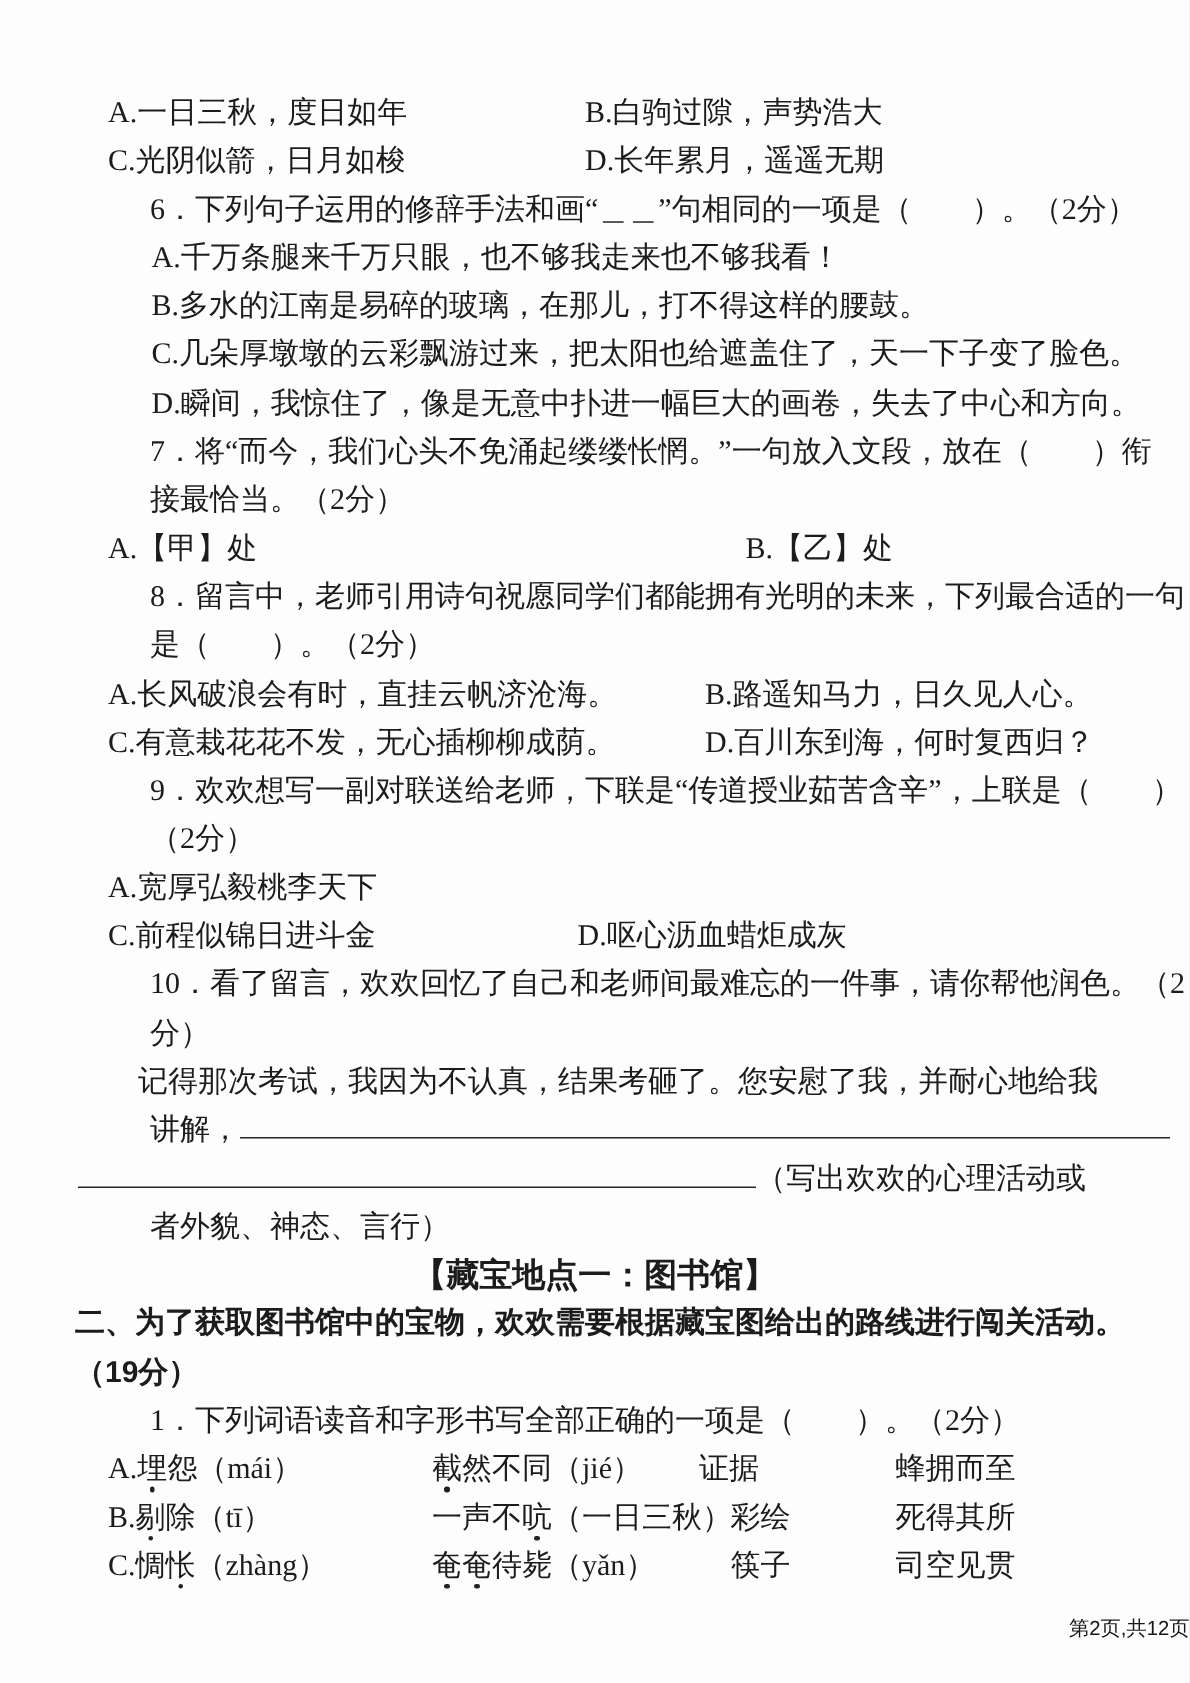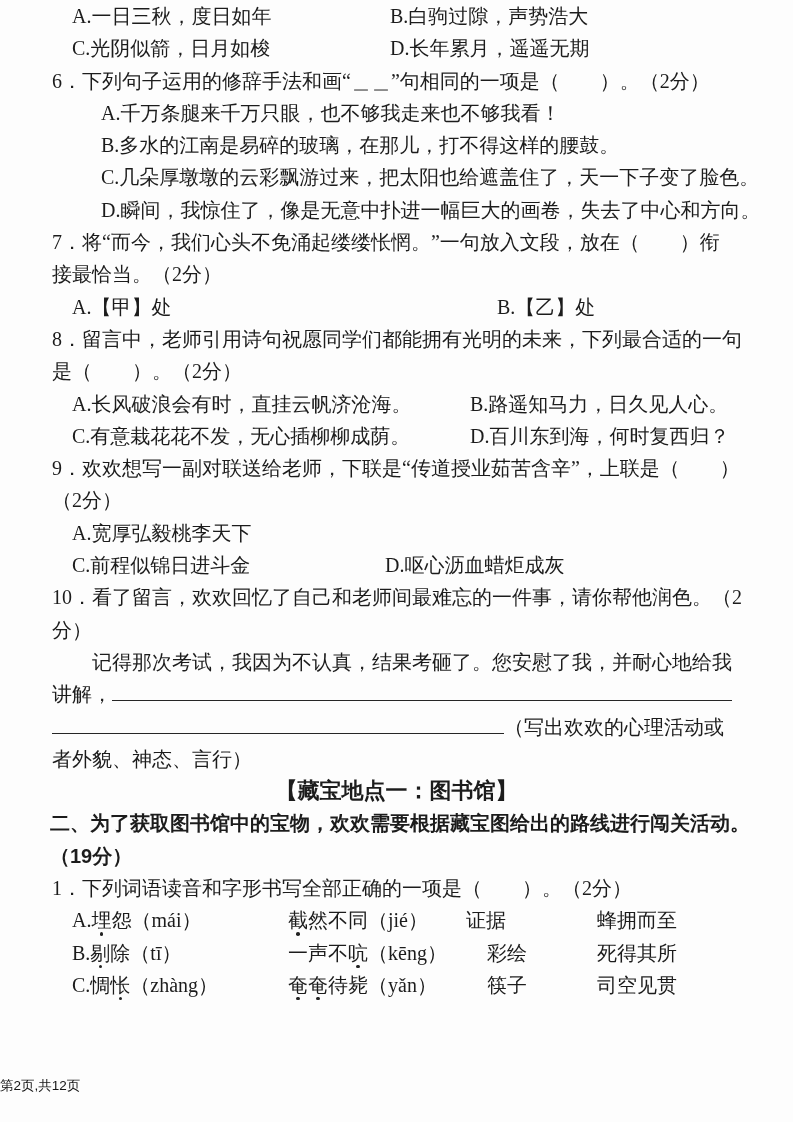--- a/index.html
+++ b/index.html
@@ -5,28 +5,28 @@
   html,body{margin:0;padding:0;background:#e8e8e8;}
   .page{
     position:relative;
     width:793px;height:1122px;
     margin:0 auto;
     background:#fdfdfd;
     overflow:hidden;
     font-family:"Liberation Serif","DejaVu Serif",serif;
     color:#1c1c1c;
   }
-  .content{}
+  .content{padding-top:59px;}
   .line{
     position:relative;
     height:32.3px;line-height:32.3px;
     white-space:nowrap;
     font-size:20px;
   }
-  .q{padding-left:52px;}
+  .q{padding-left:52px;margin-left:48px;}
   .opt{padding-left:72px;margin-left:29px;}
   .para{padding-left:92px;}
   .c{position:absolute;top:0;}
   .blank{
     display:inline-block;
     height:2px;
     border-bottom:1.8px solid #262626;
   }
   .title-line{
     text-align:center;
@@ -45,21 +45,21 @@
     content:"";
     position:absolute;
     left:50%;margin-left:-1.8px;
     bottom:-4.5px;
     width:3.6px;height:3.6px;
     border-radius:50%;
     background:#222;
   }
   .footer{
     position:absolute;left:0;right:0;top:1077px;
-    text-align:left;
+    text-align:right;
     font-size:13.5px;
     font-family:"Liberation Sans","DejaVu Sans",sans-serif;
     color:#151515;
   }
 </style>
 </head>
 <body>
 
 <div class="page">
   <div class="content">
@@ -126,21 +126,21 @@
 
     <div class="line">
       <span class="c" style="left:72px"><span>A.</span><span class="emdot">埋</span><span>怨（mái）</span></span>
       <span class="c" style="left:288px"><span></span><span class="emdot">截</span><span>然不同（jié）</span></span>
       <span class="c" style="left:466px">证据</span>
       <span class="c" style="left:597px">蜂拥而至</span>
     </div>
 
     <div class="line">
       <span class="c" style="left:72px"><span>B.</span><span class="emdot">剔</span><span>除（tī）</span></span>
-      <span class="c" style="left:288px"><span>一声不</span><span class="emdot">吭</span><span>（kēng）</span></span>
+      <span class="c" style="left:288px"><span>一声不</span><span class="emdot">吭</span><span>（一日三秋）</span></span>
       <span class="c" style="left:487px">彩绘</span>
       <span class="c" style="left:597px">死得其所</span>
     </div>
 
     <div class="line">
       <span class="c" style="left:72px"><span>C.惆</span><span class="emdot">怅</span><span>（zhàng）</span></span>
       <span class="c" style="left:288px"><span></span><span class="emdot">奄</span><span class="emdot">奄</span><span>待毙（yǎn）</span></span>
       <span class="c" style="left:487px">筷子</span>
       <span class="c" style="left:597px">司空见贯</span>
     </div>

